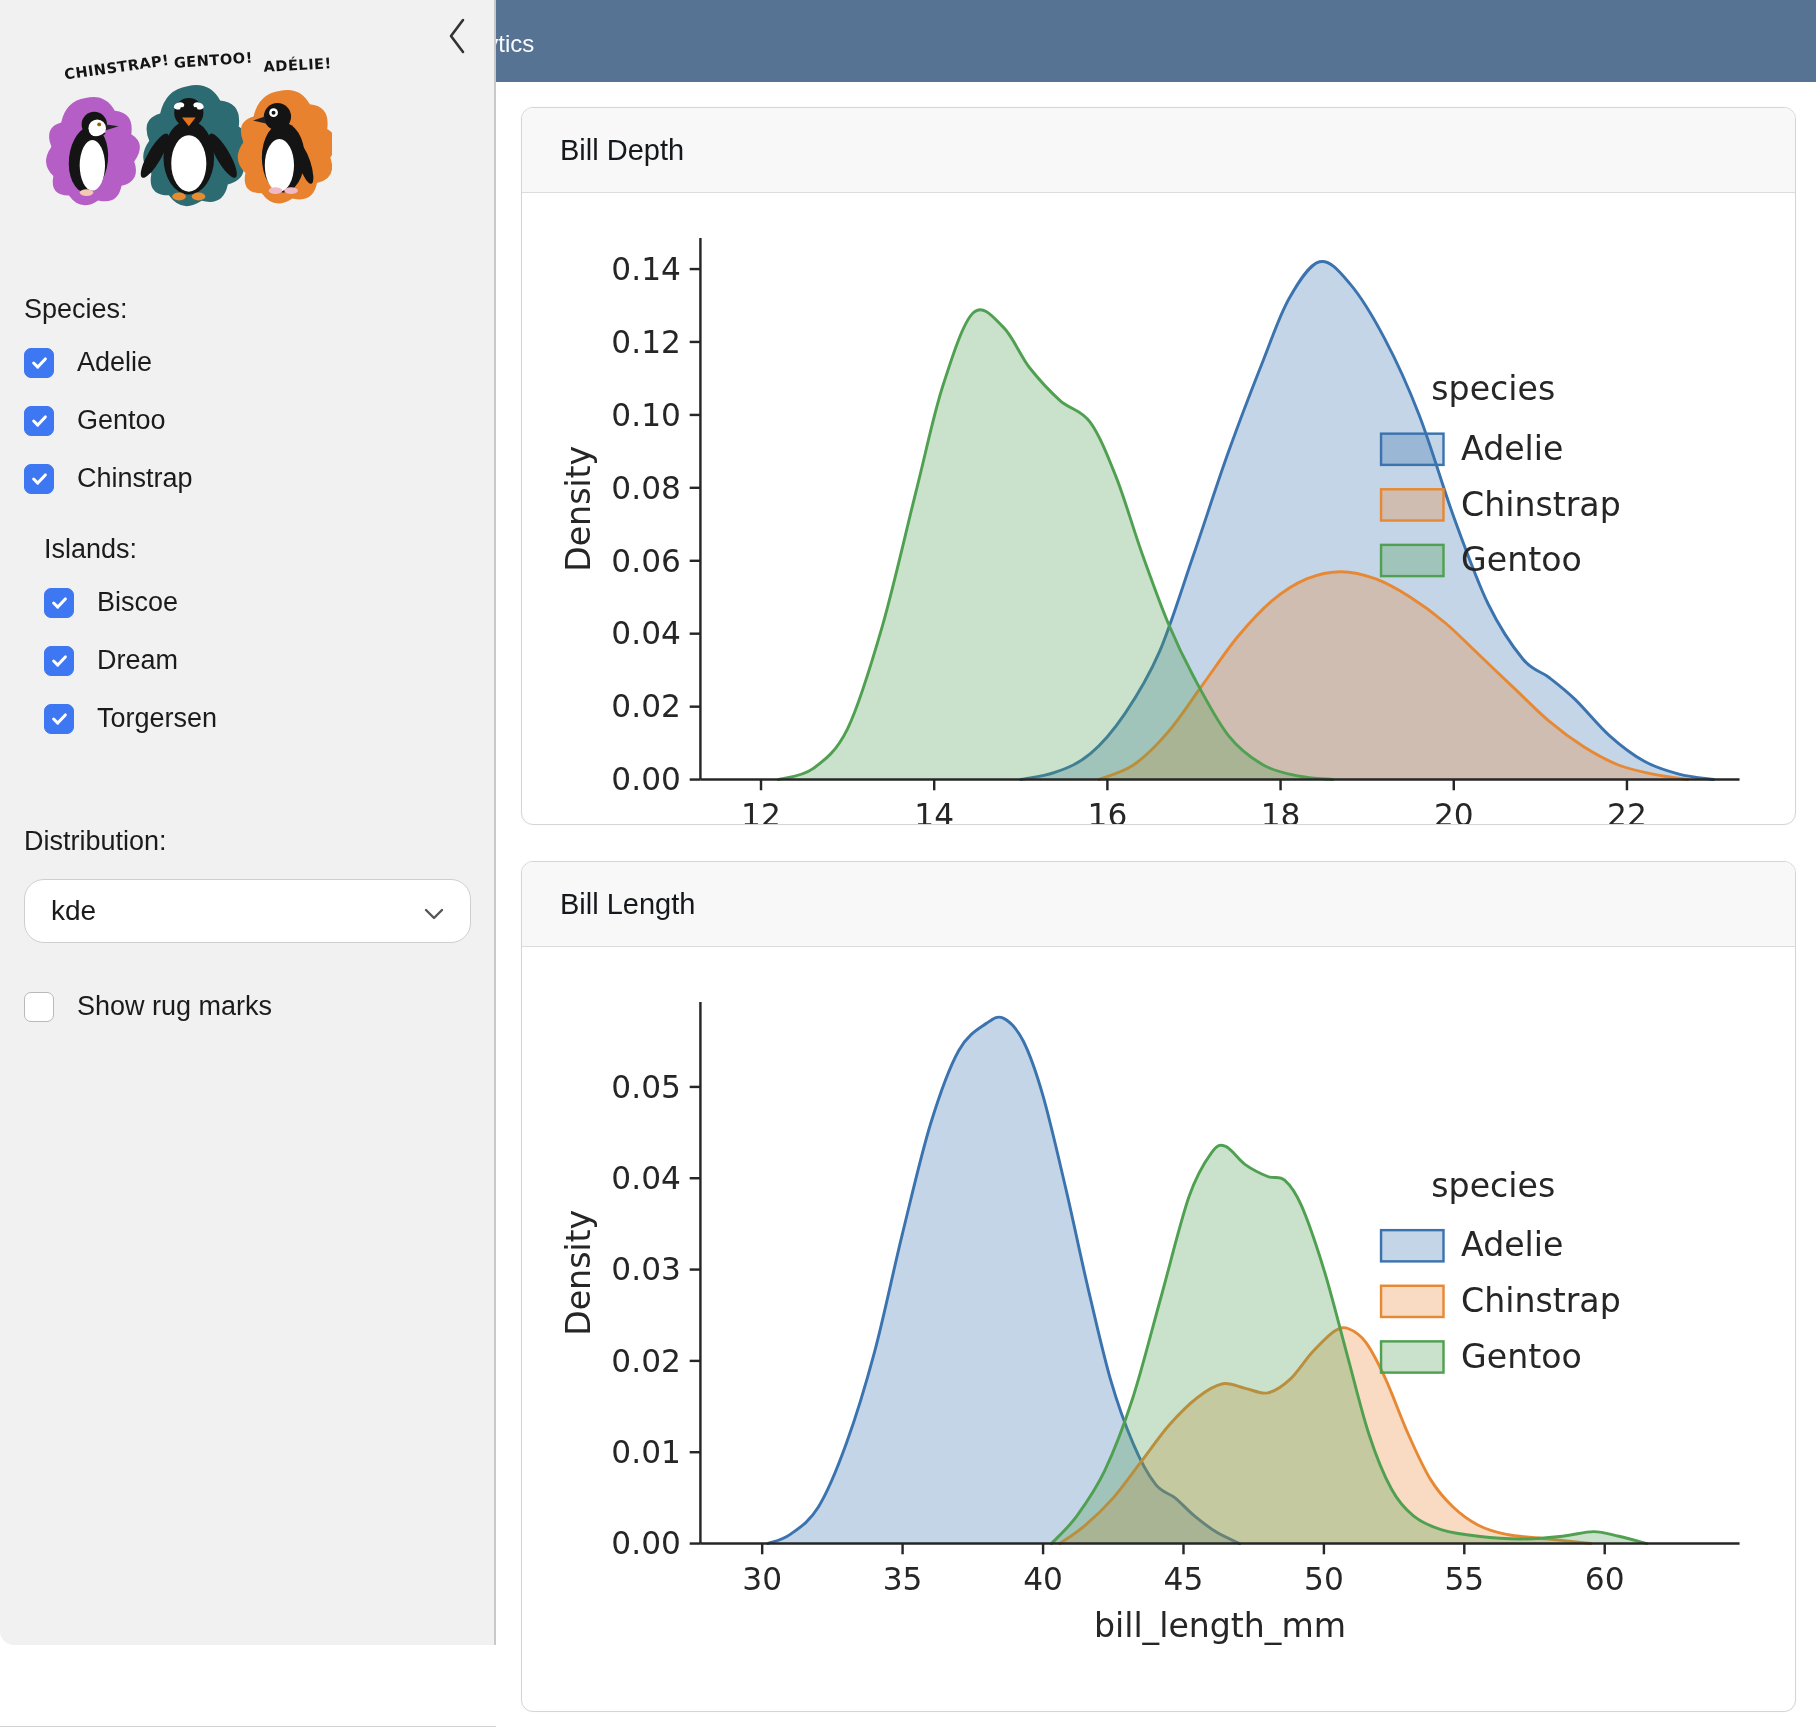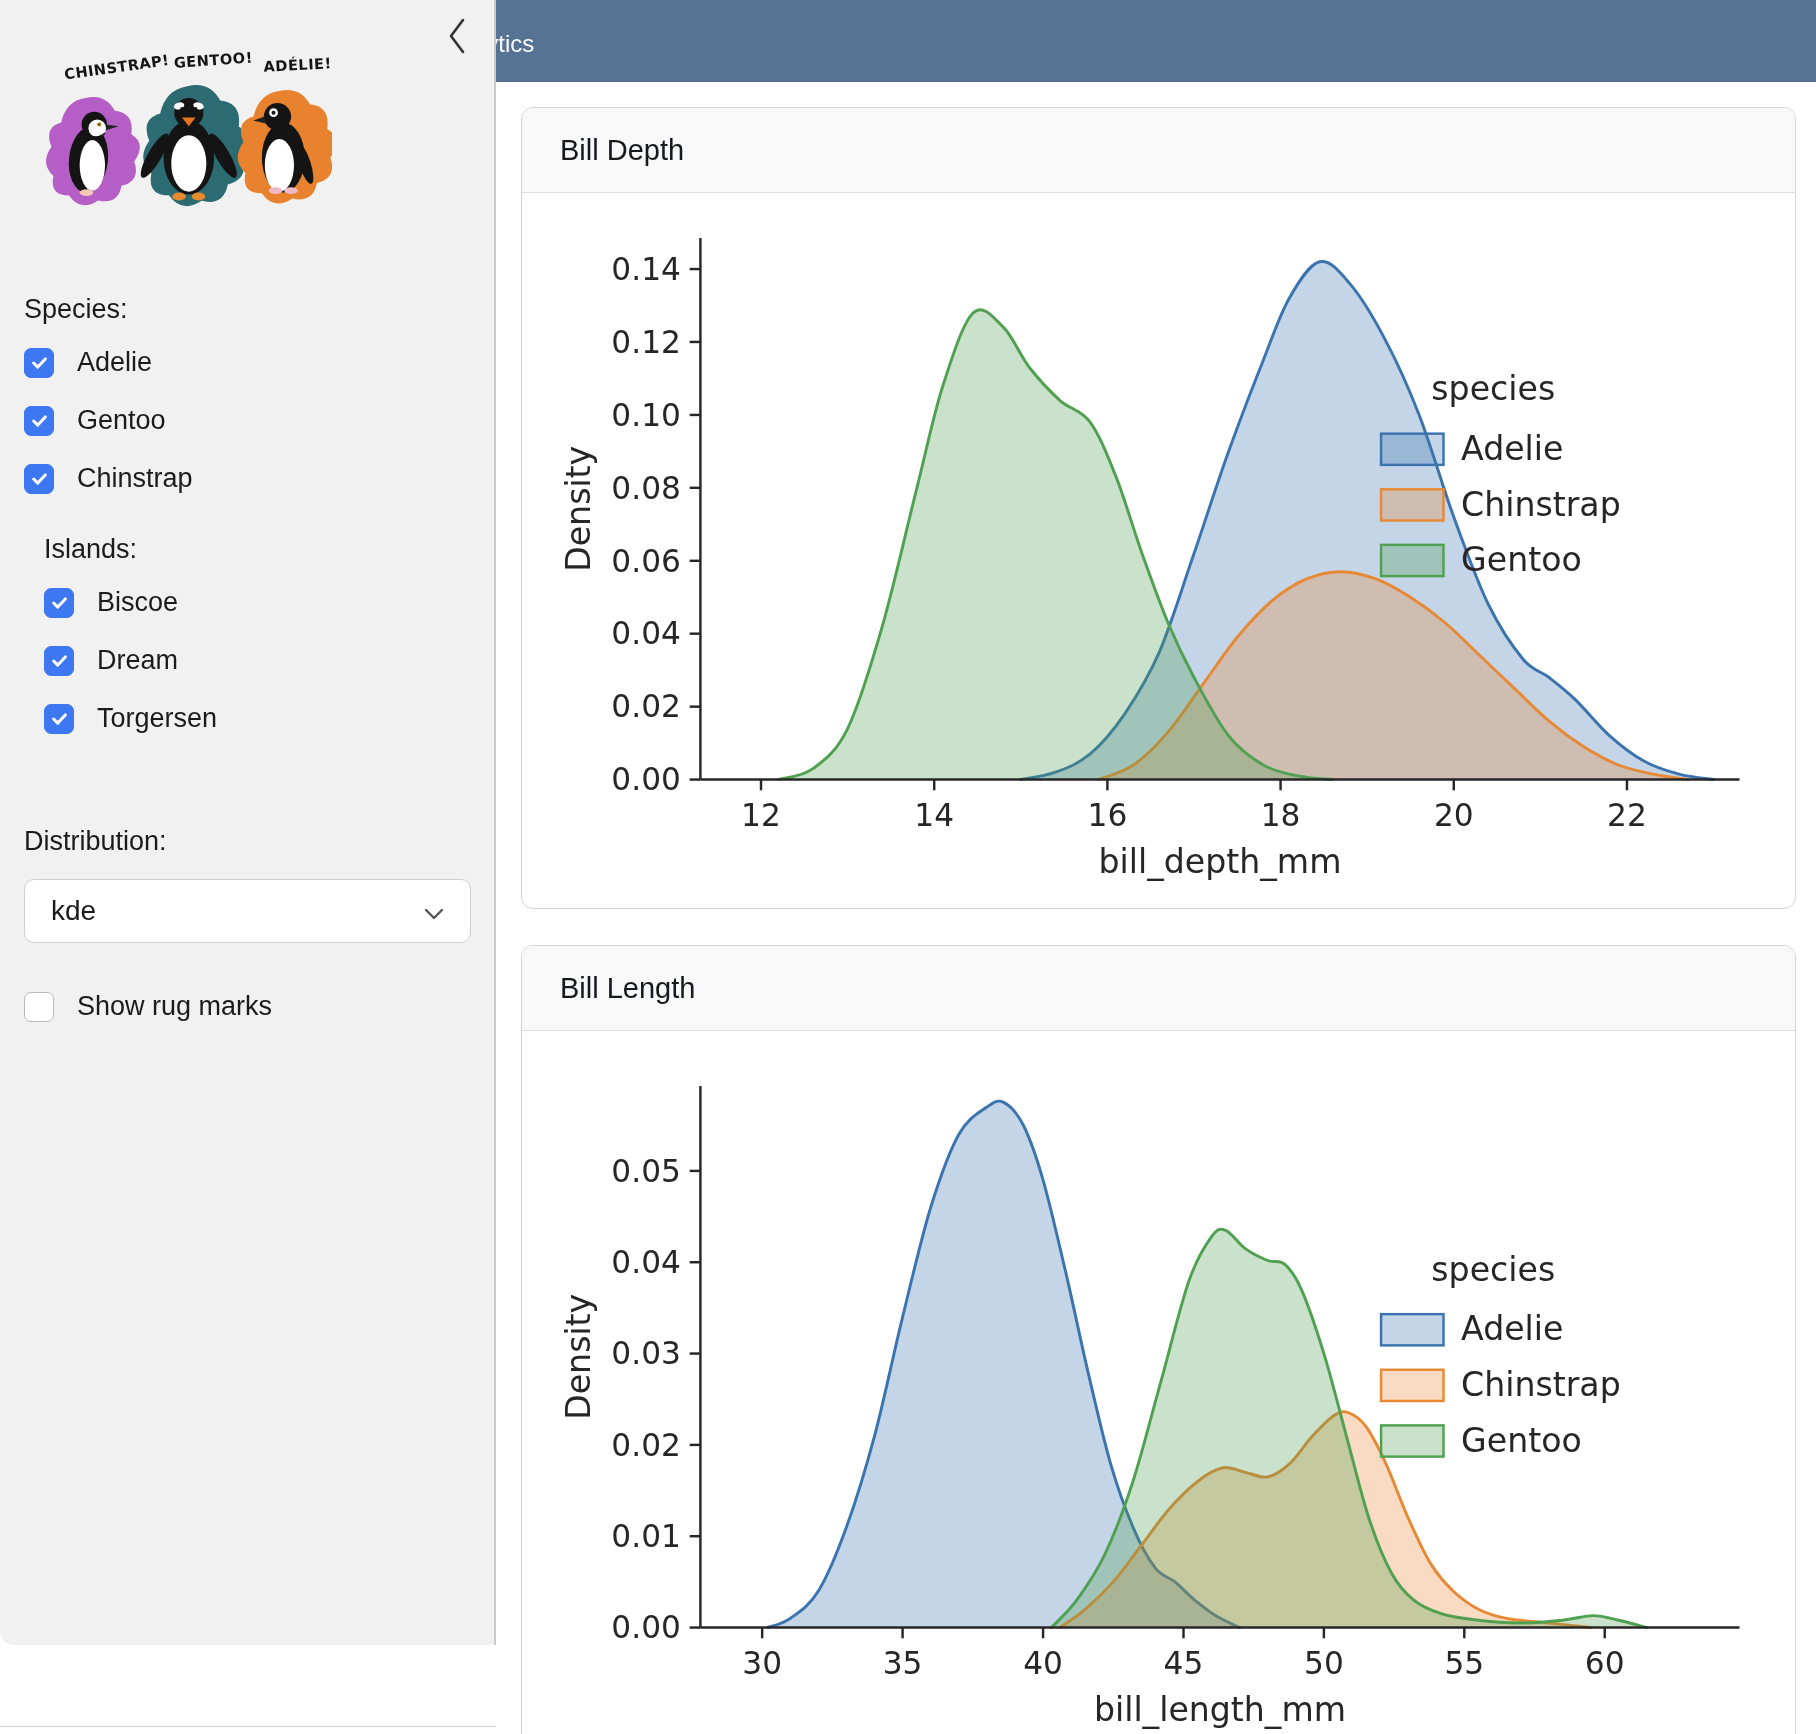--- a/index.html
+++ b/index.html
@@ -27,21 +27,21 @@
   .artwork{margin:16px 0 0 6px;}
   .side-section{font-size:27px;margin-top:0;}
   .sec-label{font-size:27px;font-weight:400;margin-bottom:22px;}
   .check-row{display:flex;align-items:center;margin-bottom:27px;cursor:pointer;}
   .cb{width:30px;height:30px;border-radius:7px;background:#fff;border:1.5px solid #b9b9b9;
     display:flex;align-items:center;justify-content:center;flex:0 0 auto;}
   .cb.checked{background:var(--accent);border-color:var(--accent);}
   .cb svg{display:none}
   .cb.checked svg{display:block}
   .check-row .lbl{margin-left:23px;font-size:27px;}
-  .select{margin-top:12px;width:447px;height:64px;background:#fff;border:1.5px solid #cfcfcf;border-radius:10px;
+  .select{margin-top:12px;width:447px;height:64px;background:#fff;border:1.5px solid #cfcfcf;border-radius:20px;
     display:flex;align-items:center;justify-content:space-between;padding:0 26px;cursor:pointer;}
   .select .val{font-size:28px;}
   .learn{font-size:27px;line-height:44px;max-width:420px;}
   .learn a{color:var(--link);text-decoration:underline;cursor:pointer;}
 
   
   .main{position:absolute;top:82px;left:496px;right:0;bottom:0;padding:25px 20px 0 25px;background:#fff;}
   .card{border:1.5px solid var(--card-border);border-radius:12px;background:#fff;overflow:hidden;
     box-shadow:0 0 2px rgba(0,0,0,.04);}
   .card-head{height:85px;background:var(--card-head);border-bottom:1.5px solid #dcdcdc;
@@ -196,21 +196,21 @@
     <div class="side-section" style="margin-top:48px;">
       <div class="check-row">
         <span class="cb"></span>
         <span class="lbl">Show rug marks</span>
       </div>
     </div>
 
   </div>
 
   <div class="main">
-    <div class="card" style="height:802px;">
+    <div class="card" style="height:718px;">
       <div class="card-head">
         <div class="card-title">Bill Depth</div>
       </div>
       <div class="card-body">
         <svg width="1240" height="683" viewBox="0 0 1270 700">
             <path d="M 493.4 595 L 493.4 595 C 499.3 593.8, 517 591.9, 528.9 587.5 C 540.7 583.2, 552.5 578.8, 564.4 568.8 C 576.2 558.9, 588 545.2, 599.9 527.7 C 611.7 510.3, 623.5 491.6, 635.4 464.2 C 647.2 436.8, 659 397.5, 670.9 363.3 C 682.7 329, 694.5 291.6, 706.4 258.6 C 718.2 225.6, 731.5 191.4, 741.9 165.2 C 752.2 139, 758.9 118.5, 768.5 101.7 C 778.1 84.8, 789.2 66.8, 799.6 64.3 C 809.9 61.8, 819.5 73.6, 830.6 86.7 C 841.7 99.8, 854.3 120.4, 866.1 142.8 C 878 165.2, 889.8 190.7, 901.6 221.3 C 913.5 251.8, 925.3 293.5, 937.1 325.9 C 949 358.3, 960.8 391.3, 972.6 415.6 C 984.5 439.9, 997.8 459.2, 1008.1 471.7 C 1018.5 484.1, 1025.9 483.5, 1034.8 490.4 C 1043.6 497.2, 1051 502.8, 1061.4 512.8 C 1071.7 522.7, 1085 539.6, 1096.9 550.2 C 1108.7 560.7, 1120.5 569.8, 1132.4 576.3 C 1144.2 582.9, 1156 586.3, 1167.9 589.4 C 1179.7 592.5, 1197.5 594.1, 1203.4 595 L 1203.4 595 Z" fill="#3b73af" fill-opacity="0.3" stroke="none"></path>
             <path d="M 493.4 595 C 499.3 593.8, 517 591.9, 528.9 587.5 C 540.7 583.2, 552.5 578.8, 564.4 568.8 C 576.2 558.9, 588 545.2, 599.9 527.7 C 611.7 510.3, 623.5 491.6, 635.4 464.2 C 647.2 436.8, 659 397.5, 670.9 363.3 C 682.7 329, 694.5 291.6, 706.4 258.6 C 718.2 225.6, 731.5 191.4, 741.9 165.2 C 752.2 139, 758.9 118.5, 768.5 101.7 C 778.1 84.8, 789.2 66.8, 799.6 64.3 C 809.9 61.8, 819.5 73.6, 830.6 86.7 C 841.7 99.8, 854.3 120.4, 866.1 142.8 C 878 165.2, 889.8 190.7, 901.6 221.3 C 913.5 251.8, 925.3 293.5, 937.1 325.9 C 949 358.3, 960.8 391.3, 972.6 415.6 C 984.5 439.9, 997.8 459.2, 1008.1 471.7 C 1018.5 484.1, 1025.9 483.5, 1034.8 490.4 C 1043.6 497.2, 1051 502.8, 1061.4 512.8 C 1071.7 522.7, 1085 539.6, 1096.9 550.2 C 1108.7 560.7, 1120.5 569.8, 1132.4 576.3 C 1144.2 582.9, 1156 586.3, 1167.9 589.4 C 1179.7 592.5, 1197.5 594.1, 1203.4 595" fill="none" stroke="#3b73af" stroke-width="3" stroke-linejoin="round" stroke-linecap="round"></path>
             <path d="M 573.3 595 L 573.3 595 C 579.2 592.5, 596.9 588.1, 608.8 580.1 C 620.6 572, 632.4 560.1, 644.2 546.4 C 656.1 532.7, 667.9 514, 679.8 497.8 C 691.6 481.6, 703.4 463.6, 715.2 449.2 C 727.1 434.9, 738.9 421.8, 750.7 411.9 C 762.6 401.9, 774.4 394.4, 786.3 389.4 C 798.1 384.5, 809.9 382, 821.7 382 C 833.6 382, 845.4 385.1, 857.3 389.4 C 869.1 393.8, 880.9 400.7, 892.7 408.1 C 904.6 415.6, 916.4 424.3, 928.2 434.3 C 940.1 444.3, 951.9 456.7, 963.8 467.9 C 975.6 479.1, 987.4 490.4, 999.2 501.6 C 1011.1 512.8, 1022.9 525.2, 1034.8 535.2 C 1046.6 545.2, 1058.4 553.9, 1070.3 561.4 C 1082.1 568.8, 1093.9 575.4, 1105.8 580.1 C 1117.6 584.7, 1129.4 586.9, 1141.3 589.4 C 1153.1 591.9, 1170.8 594.1, 1176.8 595 L 1176.8 595 Z" fill="#e78934" fill-opacity="0.3" stroke="none"></path>
             <path d="M 573.3 595 C 579.2 592.5, 596.9 588.1, 608.8 580.1 C 620.6 572, 632.4 560.1, 644.2 546.4 C 656.1 532.7, 667.9 514, 679.8 497.8 C 691.6 481.6, 703.4 463.6, 715.2 449.2 C 727.1 434.9, 738.9 421.8, 750.7 411.9 C 762.6 401.9, 774.4 394.4, 786.3 389.4 C 798.1 384.5, 809.9 382, 821.7 382 C 833.6 382, 845.4 385.1, 857.3 389.4 C 869.1 393.8, 880.9 400.7, 892.7 408.1 C 904.6 415.6, 916.4 424.3, 928.2 434.3 C 940.1 444.3, 951.9 456.7, 963.8 467.9 C 975.6 479.1, 987.4 490.4, 999.2 501.6 C 1011.1 512.8, 1022.9 525.2, 1034.8 535.2 C 1046.6 545.2, 1058.4 553.9, 1070.3 561.4 C 1082.1 568.8, 1093.9 575.4, 1105.8 580.1 C 1117.6 584.7, 1129.4 586.9, 1141.3 589.4 C 1153.1 591.9, 1170.8 594.1, 1176.8 595" fill="none" stroke="#e78934" stroke-width="3" stroke-linejoin="round" stroke-linecap="round"></path>
             <path d="M 244.9 595 L 244.9 595 C 250.8 593.1, 268.5 592.5, 280.4 583.8 C 292.2 575.1, 304 567, 315.9 542.7 C 327.7 518.4, 339.5 479.1, 351.4 438 C 363.2 396.9, 376.5 337.1, 386.9 296 C 397.2 254.9, 403.9 221.3, 413.5 191.4 C 423.1 161.5, 434.2 126.6, 444.6 116.6 C 454.9 106.6, 466 122.2, 475.6 131.6 C 485.2 140.9, 492.6 160.2, 502.2 172.7 C 511.9 185.1, 523 197, 533.3 206.3 C 543.7 215.7, 554.8 215.7, 564.4 228.7 C 574 241.8, 582.1 262.4, 591 284.8 C 599.9 307.2, 608.7 338.4, 617.6 363.3 C 626.5 388.2, 635.4 413.1, 644.2 434.3 C 653.1 455.5, 660.5 471, 670.9 490.4 C 681.2 509.7, 694.5 535.2, 706.4 550.2 C 718.2 565.1, 730 573.2, 741.9 580.1 C 753.7 586.9, 765.5 588.8, 777.4 591.3 C 789.2 593.8, 807 594.4, 812.9 595 L 812.9 595 Z" fill="#50a052" fill-opacity="0.3" stroke="none"></path>

